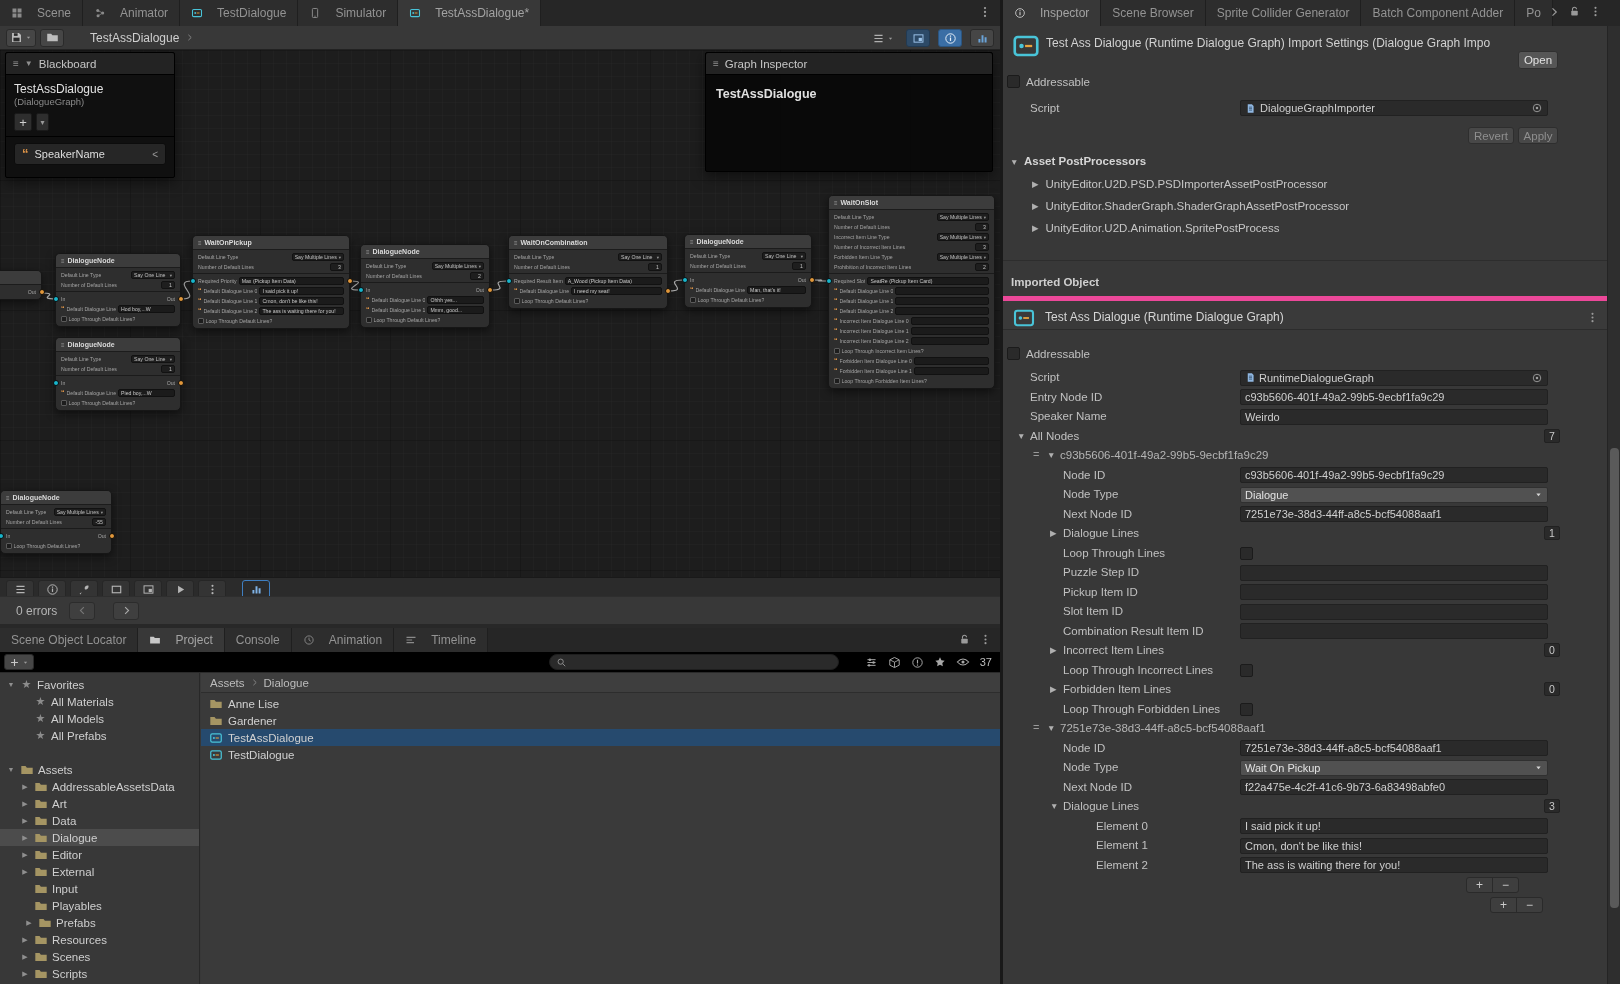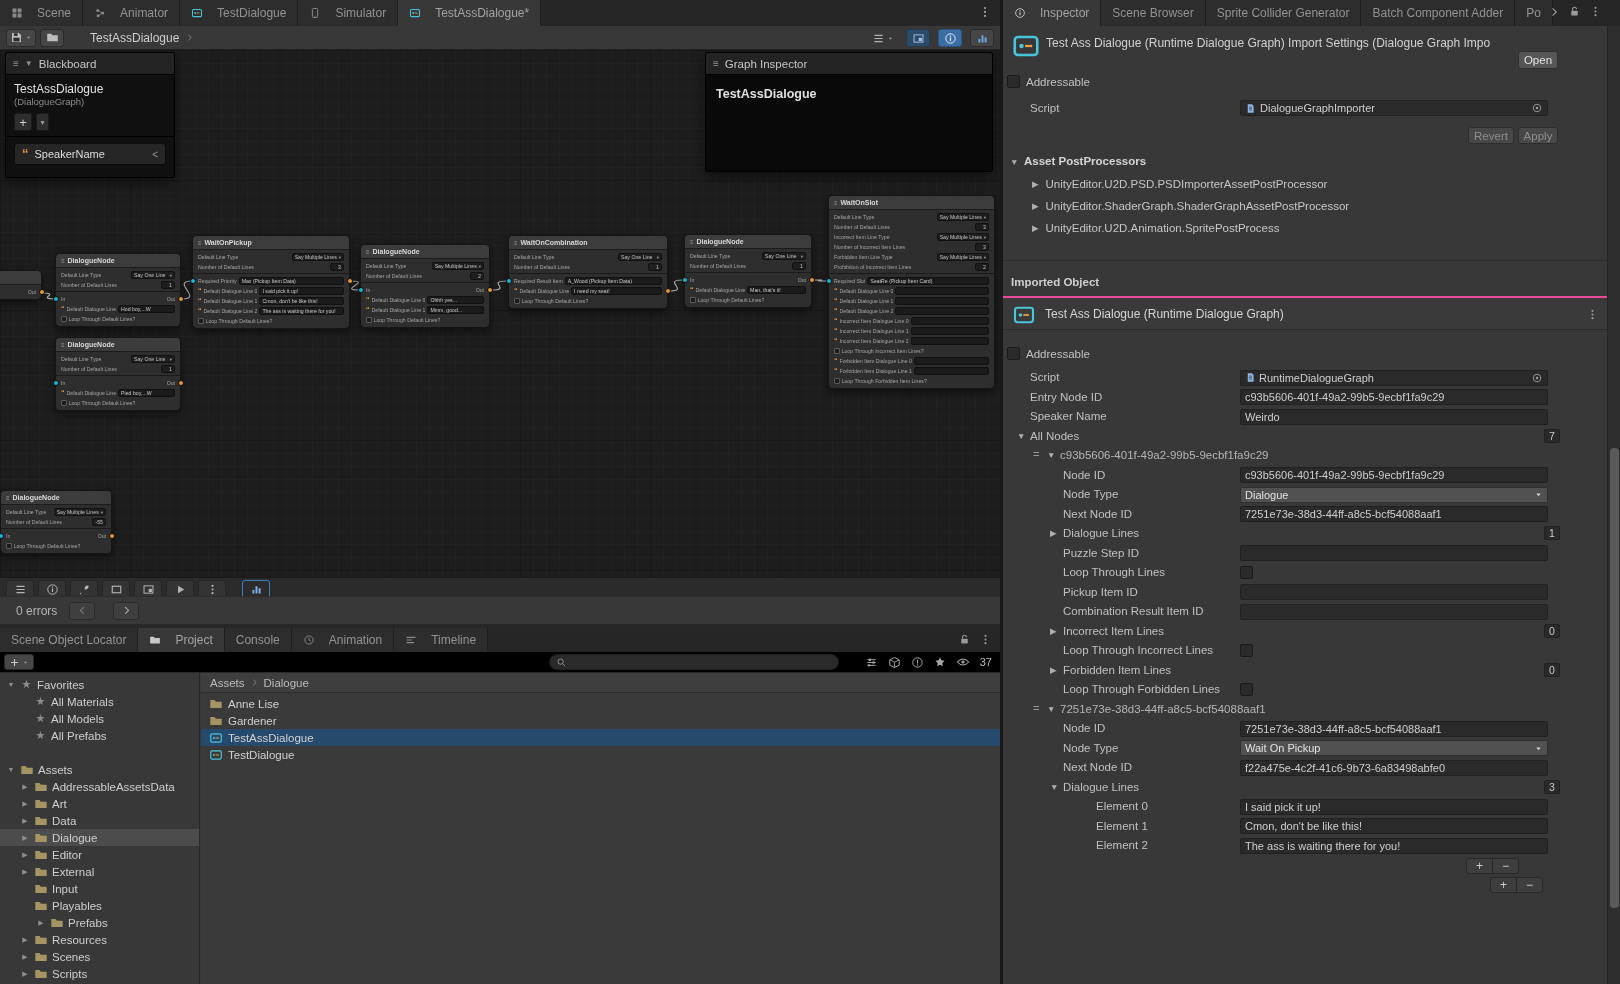--- a/index.html
+++ b/index.html
@@ -95,21 +95,21 @@
 .chk13{width:13px;height:13px;background:#2a2a2a;border:1px solid #1b1b1b;border-radius:2px;display:inline-block}
 .addr-row{position:absolute;left:4px;display:flex;align-items:center;gap:6px;font-size:11.5px;color:#c0c0c0}
 .script-label{position:absolute;left:27px;font-size:11.5px;color:#c0c0c0}
 .valbox{position:absolute;left:237px;width:308px;height:16px;background:#2a2a2a;border:1px solid #212121;border-radius:2px;display:flex;align-items:center;gap:4px;padding:0 4px;font-size:11px;color:#cfcfcf;white-space:nowrap;overflow:hidden}
 .btn-gray{height:17px;background:#484848;border:1px solid #2e2e2e;border-radius:3px;color:#8f8f8f;font-size:11.5px;display:flex;align-items:center;justify-content:center}
 .fold-caret{font-size:8.5px;color:#b0b0b0}
 .sec-title{font-size:11.5px;color:#d6d6d6;font-weight:bold}
 .pp-row{position:absolute;left:29px;display:flex;align-items:center;gap:7px;font-size:11.5px;color:#c6c6c6;white-space:nowrap}
 .hr{position:absolute;left:0;width:604px;height:1px;background:#2d2d2d}
 .imp-obj-label{position:absolute;left:8px;font-size:11.5px;color:#cfcfcf;font-weight:bold}
-.imp-hdr{position:absolute;left:0;top:296px;width:604px;height:34px;background:#3a3a3a;border-top:2px solid #ec4899;border-bottom:1px solid #2c2c2c}
+.imp-hdr{position:absolute;left:0;top:296px;width:604px;height:34px;background:#3a3a3a;border-top:5px solid #ec4899;border-bottom:1px solid #2c2c2c}
 .imp-title{position:absolute;left:42px;top:9px;font-size:12px;color:#d6d6d6;white-space:nowrap}
 
 #inspector-fields{position:absolute;left:0;top:368px;width:604px}
 .irow{position:relative;height:19.5px}
 .ilbl{position:absolute;top:3px;font-size:11.5px;color:#c0c0c0;white-space:nowrap}
 .elbl{color:#b5b5b5}
 .ifield{position:absolute;left:237px;top:1.5px;width:308px;height:16px;background:#2a2a2a;border:1px solid #212121;border-radius:2px;display:flex;align-items:center;gap:3px;padding:0 4px;font-size:11px;color:#cfcfcf;white-space:nowrap;overflow:hidden}
 .ifield.idd{background:#515151;border-color:#303030;color:#e2e2e2}
 .idcaret{margin-left:auto;flex:none}
 .ifval{overflow:hidden;white-space:nowrap}
@@ -898,21 +898,21 @@
           </svg>
           <span>Input</span>
         </div>
         <div class="trow" style="padding-left:20px">
           <span class="tarrow"></span>
           <svg width="14" height="14" viewBox="0 0 16 16" style="display:block">
             <path d="M1.5 3.5h4.8l1.6 1.8h6.6v7.2h-13z" fill="#a59563"></path>
           </svg>
           <span>Playables</span>
         </div>
-        <div class="trow" style="padding-left:36px">
+        <div class="trow" style="padding-left:24px">
           <span class="tarrow">▶</span>
           <svg width="14" height="14" viewBox="0 0 16 16" style="display:block">
             <path d="M1.5 3.5h4.8l1.6 1.8h6.6v7.2h-13z" fill="#a59563"></path>
           </svg>
           <span>Prefabs</span>
         </div>
         <div class="trow" style="padding-left:20px">
           <span class="tarrow">▶</span>
           <svg width="14" height="14" viewBox="0 0 16 16" style="display:block">
             <path d="M1.5 3.5h4.8l1.6 1.8h6.6v7.2h-13z" fill="#a59563"></path>
@@ -1162,31 +1162,37 @@
           <span class="ifield">
             <span class="ifval">7251e73e-38d3-44ff-a8c5-bcf54088aaf1</span>
           </span>
         </div>
         <div class="irow">
           <span class="ifoldcaret" style="left:47px">▶</span>
           <span class="ilbl" style="left:60px">Dialogue Lines</span>
           <span class="ibadge">1</span>
         </div>
         <div class="irow">
-          <span class="ilbl" style="left:60px">Puzzle Step ID</span>
-          <span class="ifield">
-            <span class="ifval"></span>
-          </span>
-        </div>
-        <div class="irow">
           <span class="ilbl" style="left:60px">Loop Through Lines</span>
           <span class="ichk"></span>
         </div>
         <div class="irow">
+          <span class="ilbl" style="left:60px">Puzzle Step ID</span>
+          <span class="ifield">
+            <span class="ifval"></span>
+          </span>
+        </div>
+        <div class="irow">
           <span class="ilbl" style="left:60px">Pickup Item ID</span>
+          <span class="ifield">
+            <span class="ifval"></span>
+          </span>
+        </div>
+        <div class="irow">
+          <span class="ilbl" style="left:60px">Slot Item ID</span>
           <span class="ifield">
             <span class="ifval"></span>
           </span>
         </div>
         <div class="irow">
           <span class="ilbl" style="left:60px">Combination Result Item ID</span>
           <span class="ifield">
             <span class="ifval"></span>
           </span>
         </div>

